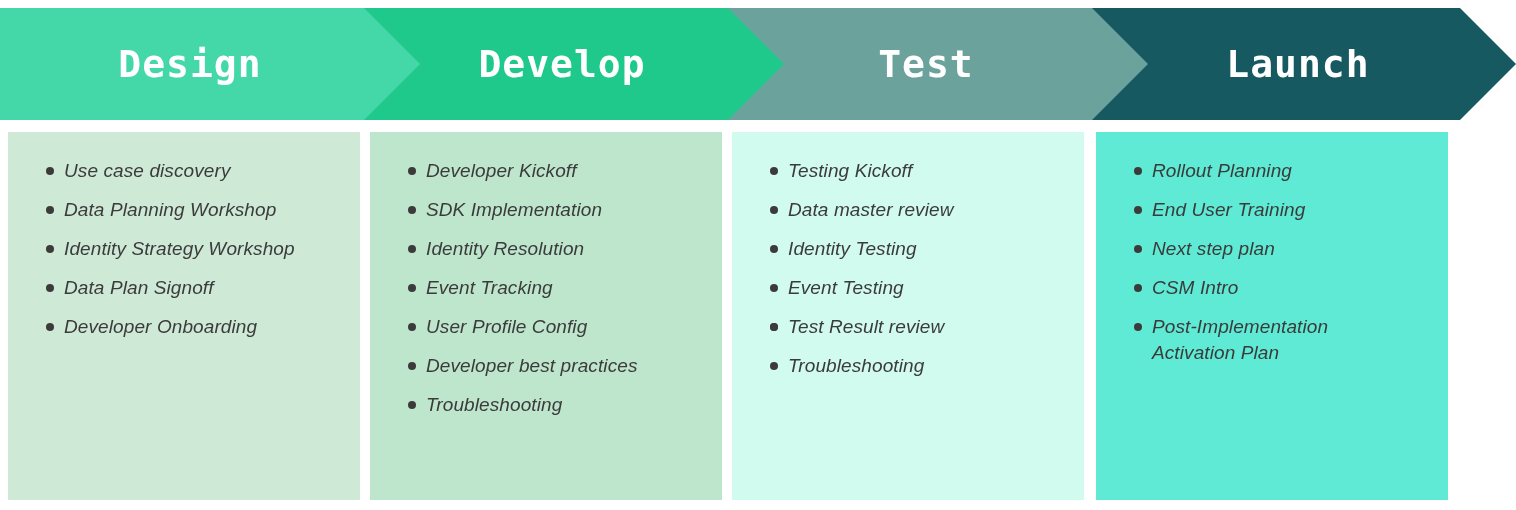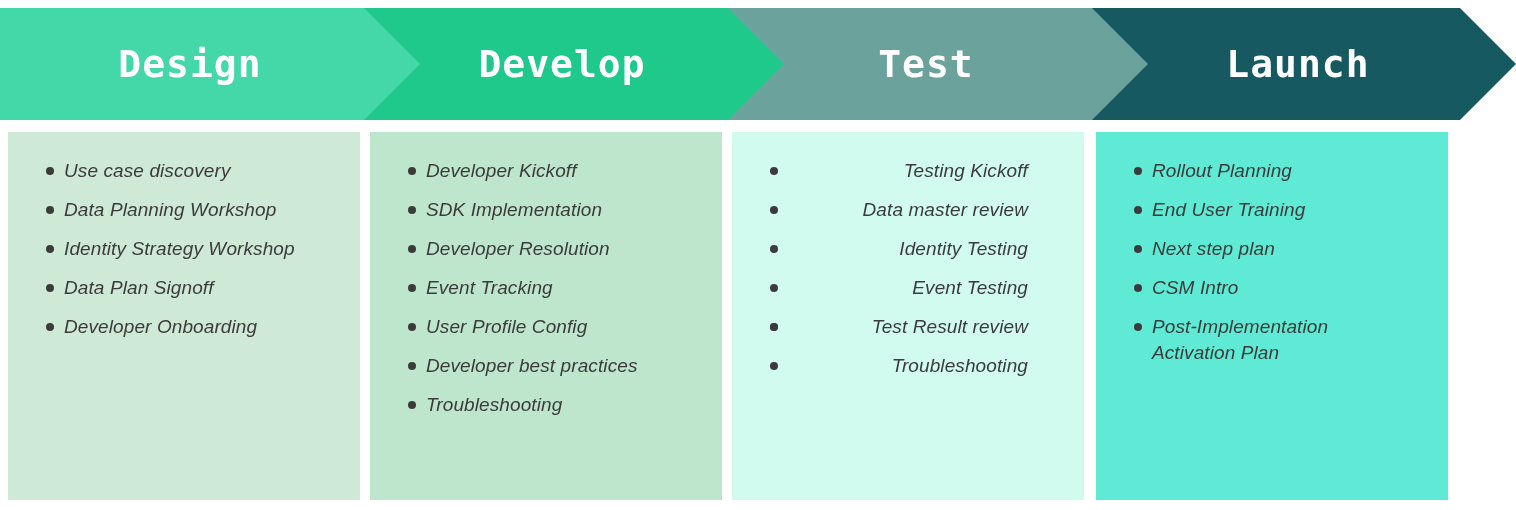--- a/index.html
+++ b/index.html
@@ -153,42 +153,42 @@
       <li>
         <span class="bullet"></span>
         <span class="li-text">Developer Kickoff</span>
       </li>
       <li>
         <span class="bullet"></span>
         <span class="li-text">SDK  Implementation</span>
       </li>
       <li>
         <span class="bullet"></span>
-        <span class="li-text">Developer Resolution</span>
+        <span class="li-text">Identity Resolution</span>
       </li>
       <li>
         <span class="bullet"></span>
         <span class="li-text">Event Tracking</span>
       </li>
       <li>
         <span class="bullet"></span>
         <span class="li-text">User Profile Config</span>
       </li>
       <li>
         <span class="bullet"></span>
         <span class="li-text">Developer best practices</span>
       </li>
       <li>
         <span class="bullet"></span>
         <span class="li-text">Troubleshooting</span>
       </li>
     </ul>
   </div>
 
-  <div class="panel" style="left:732px; width:352px; background:#d2fbef;text-align:right;">
+  <div class="panel" style="left:732px; width:352px; background:#d2fbef;">
     <ul class="panel-list">
       <li>
         <span class="bullet"></span>
         <span class="li-text">Testing Kickoff</span>
       </li>
       <li>
         <span class="bullet"></span>
         <span class="li-text">Data master review</span>
       </li>
       <li>

